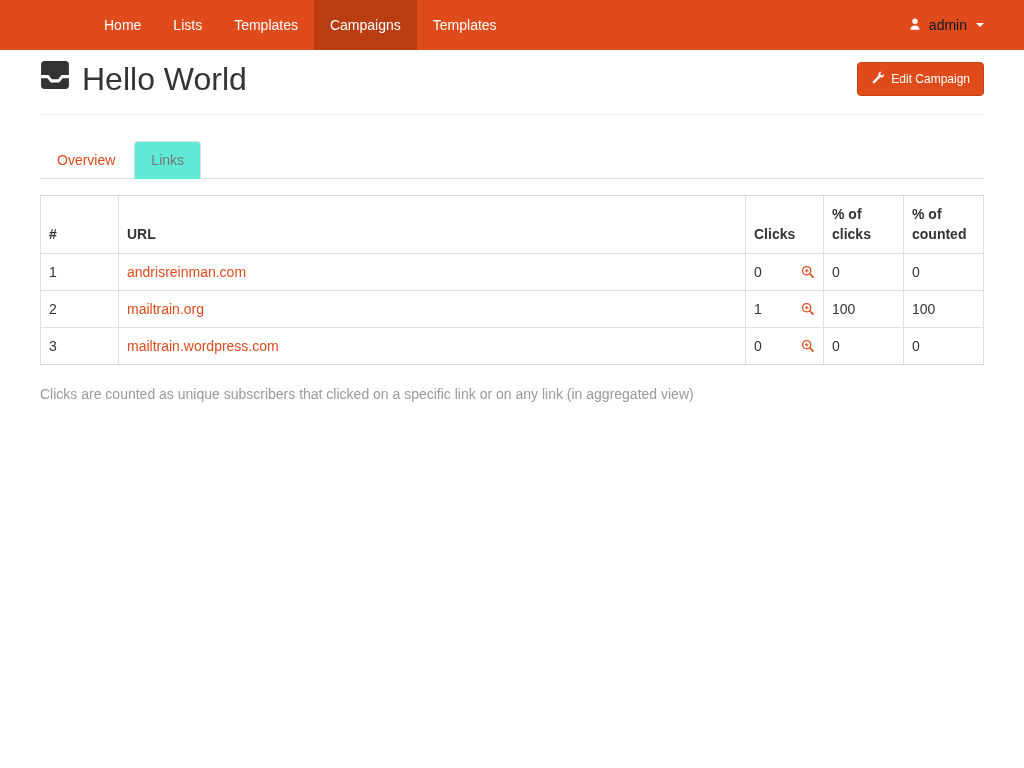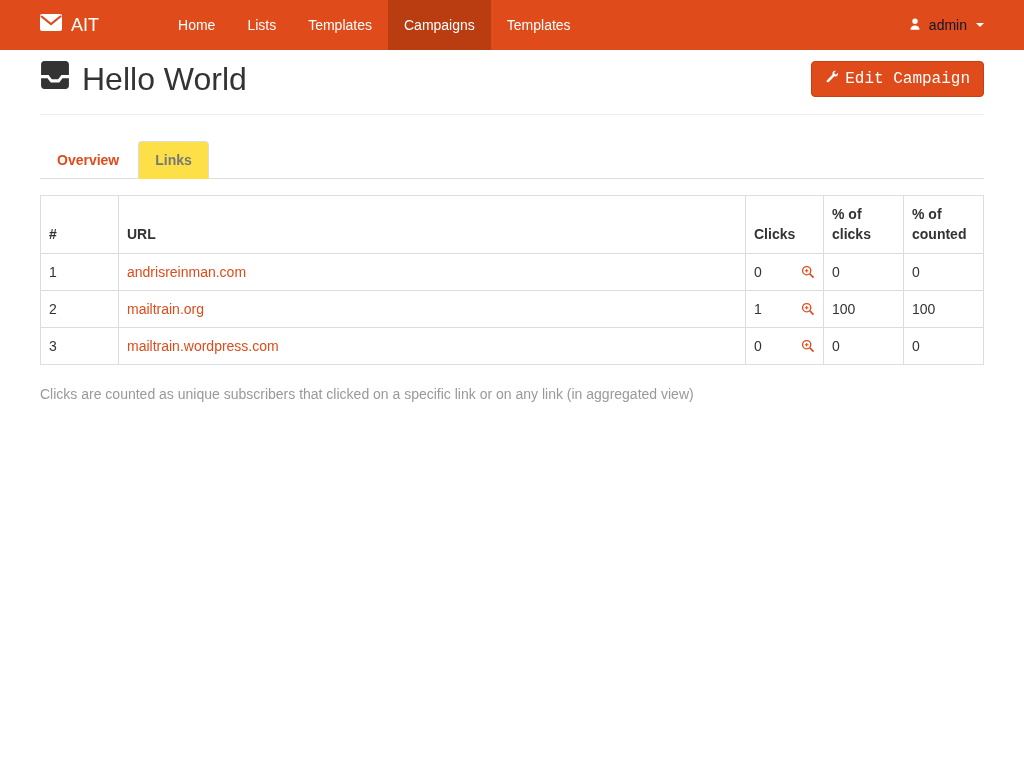--- a/index.html
+++ b/index.html
@@ -37,27 +37,27 @@
 
   
   .breadcrumb{margin:21px 0 18px;padding:10px 16px;background:var(--breadcrumb_bg);border-radius:4px;}
   .breadcrumb a{color:var(--accent);cursor:pointer;}
   .breadcrumb .sep{color:#ccc;padding:0 7px;}
   .breadcrumb .current{color:#777;}
 
   
   .page-header{display:flex;justify-content:space-between;align-items:center;border-bottom:1px solid #eee;padding:10px 0 16px;margin-bottom:20px;}
   .page-header h1{font-size:32px;font-weight:500;display:flex;align-items:center;gap:12px;color:var(--text);}
-  .btn-edit{display:inline-flex;align-items:center;gap:7px;background:var(--accent);border:1px solid var(--accent_border);color:#fff;padding:8px 13px;border-radius:4px;font-size:16px;cursor:pointer;font-family:Liberation Mono, monospace;}
-
-  
-  .nav-tabs{display:flex;list-style:none;border-bottom:1px solid var(--border);margin-top:26px;font-weight:bold;}
+  .btn-edit{display:inline-flex;align-items:center;gap:7px;background:var(--accent);border:1px solid var(--accent_border);color:#fff;padding:8px 13px;border-radius:4px;font-size:12px;cursor:pointer;font-family:Liberation Sans, sans-serif;}
+
+  
+  .nav-tabs{display:flex;list-style:none;border-bottom:1px solid var(--border);margin-top:26px;}
   .nav-tabs li{margin-bottom:-1px;margin-right:2px;}
   .nav-tabs li a{display:block;padding:10px 16px;border:1px solid transparent;border-radius:4px 4px 0 0;color:var(--accent);cursor:pointer;}
-  .nav-tabs li.active a{color:#777;background:#fde047;border-color:var(--border) var(--border) transparent;cursor:default;}
+  .nav-tabs li.active a{color:#777;background:#5eead4;border-color:var(--border) var(--border) transparent;cursor:default;}
 
   
   table{width:100%;border-collapse:collapse;margin-top:16px;}
   th,td{border:1px solid var(--border);padding:8px;text-align:left;line-height:1.45;}
   thead th{vertical-align:bottom;font-weight:bold;}
   col.c-num{width:78px;}
   col.c-clicks{width:78px;}
   col.c-pct{width:80px;}
   td a.url-link{color:var(--accent);cursor:pointer;}
   .clicks-flex{display:flex;justify-content:space-between;align-items:center;}
@@ -65,29 +65,20 @@
   .agg-row td{font-weight:bold;padding-top:10px;padding-bottom:10px;}
 
   
   .note{color:var(--muted);margin-top:21px;}
 </style>
 </head>
 <body>
 
 <nav class="navbar">
   <div class="container">
-    <a class="brand">
-      <span>
-        <svg width="22" height="17" viewBox="0 0 22 17">
-          <rect x="0" y="0" width="22" height="17" rx="2" fill="#fff"></rect>
-          <path d="M1 2 L11 10 L21 2" fill="none" stroke="#DF4B1A" stroke-width="2.2"></path>
-        </svg>
-      </span>
-      <span>AIT</span>
-    </a>
     <ul class="nav">
       <li>
           <a>Home</a>
         </li>
       <li>
           <a>Lists</a>
         </li>
       <li>
           <a>Templates</a>
         </li>

